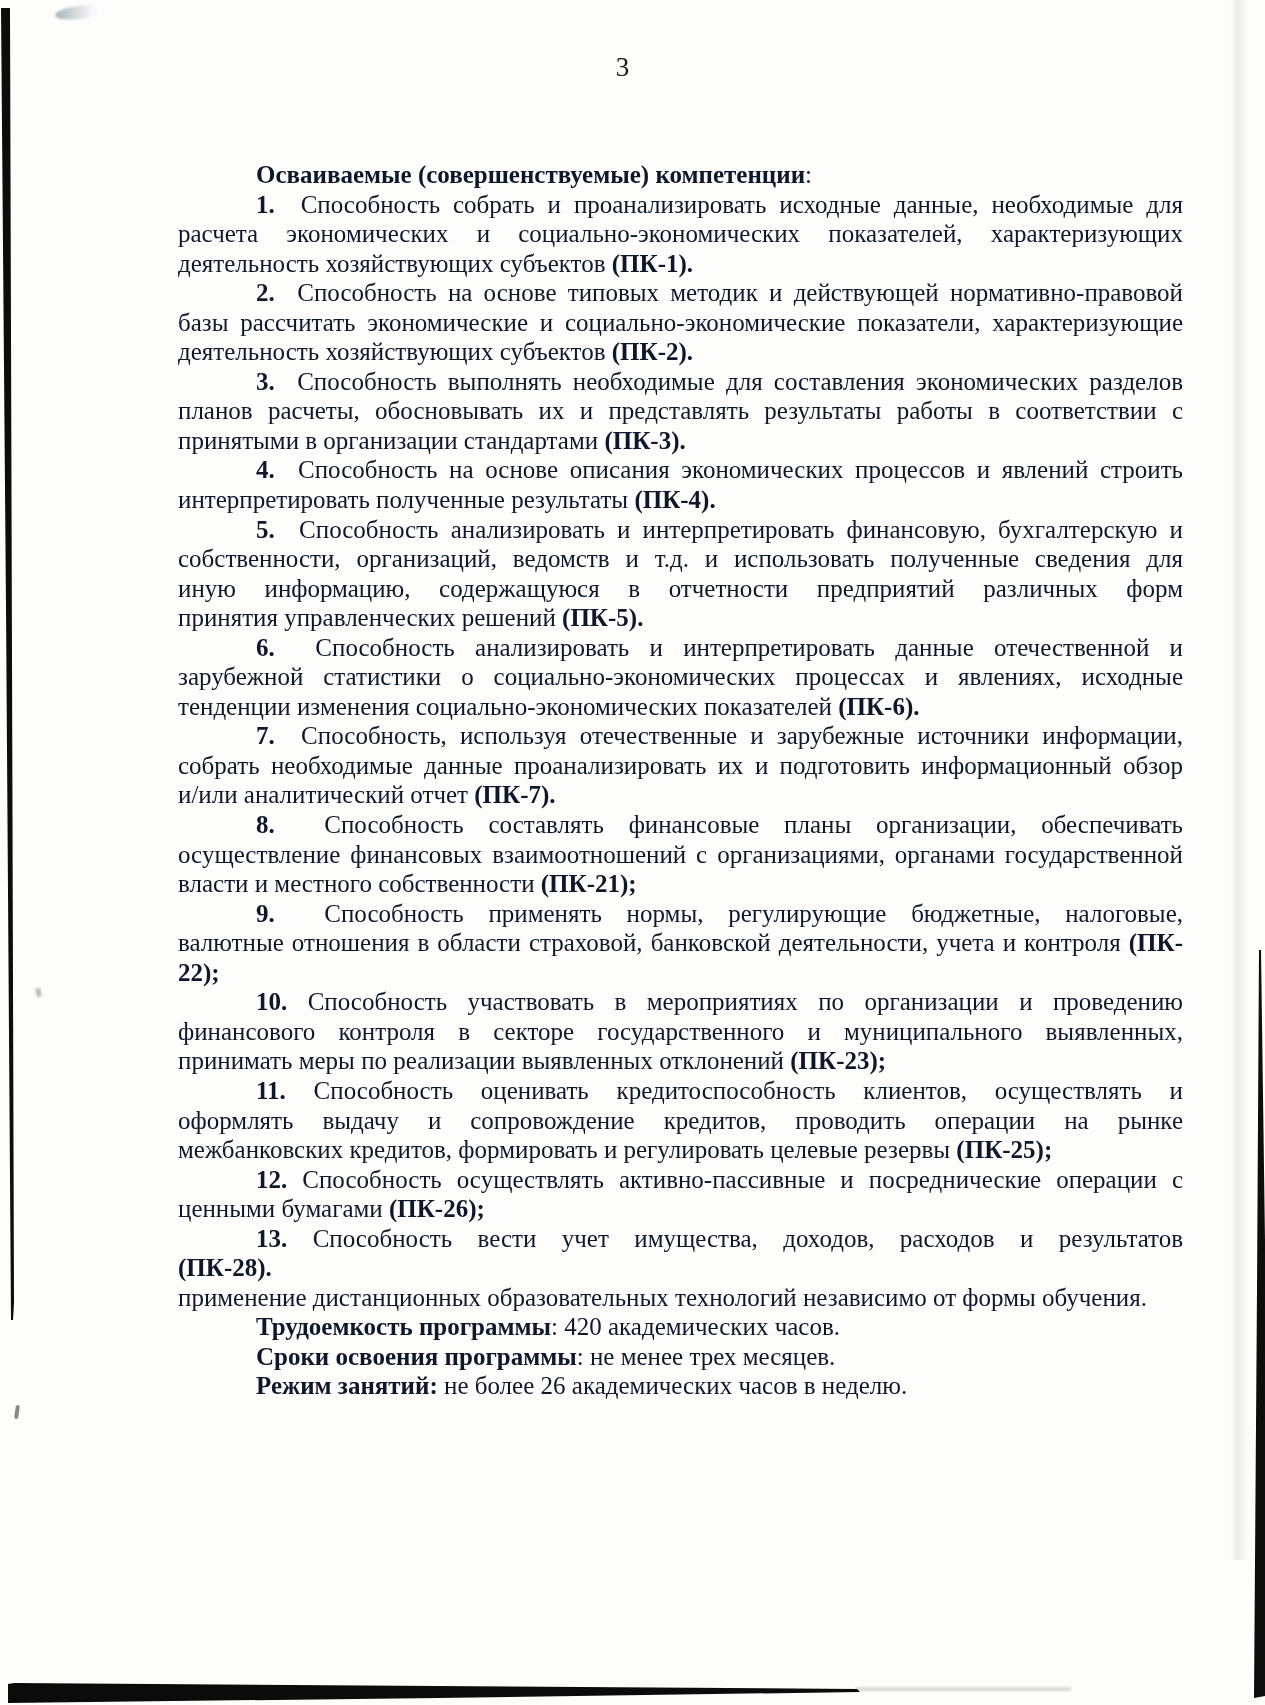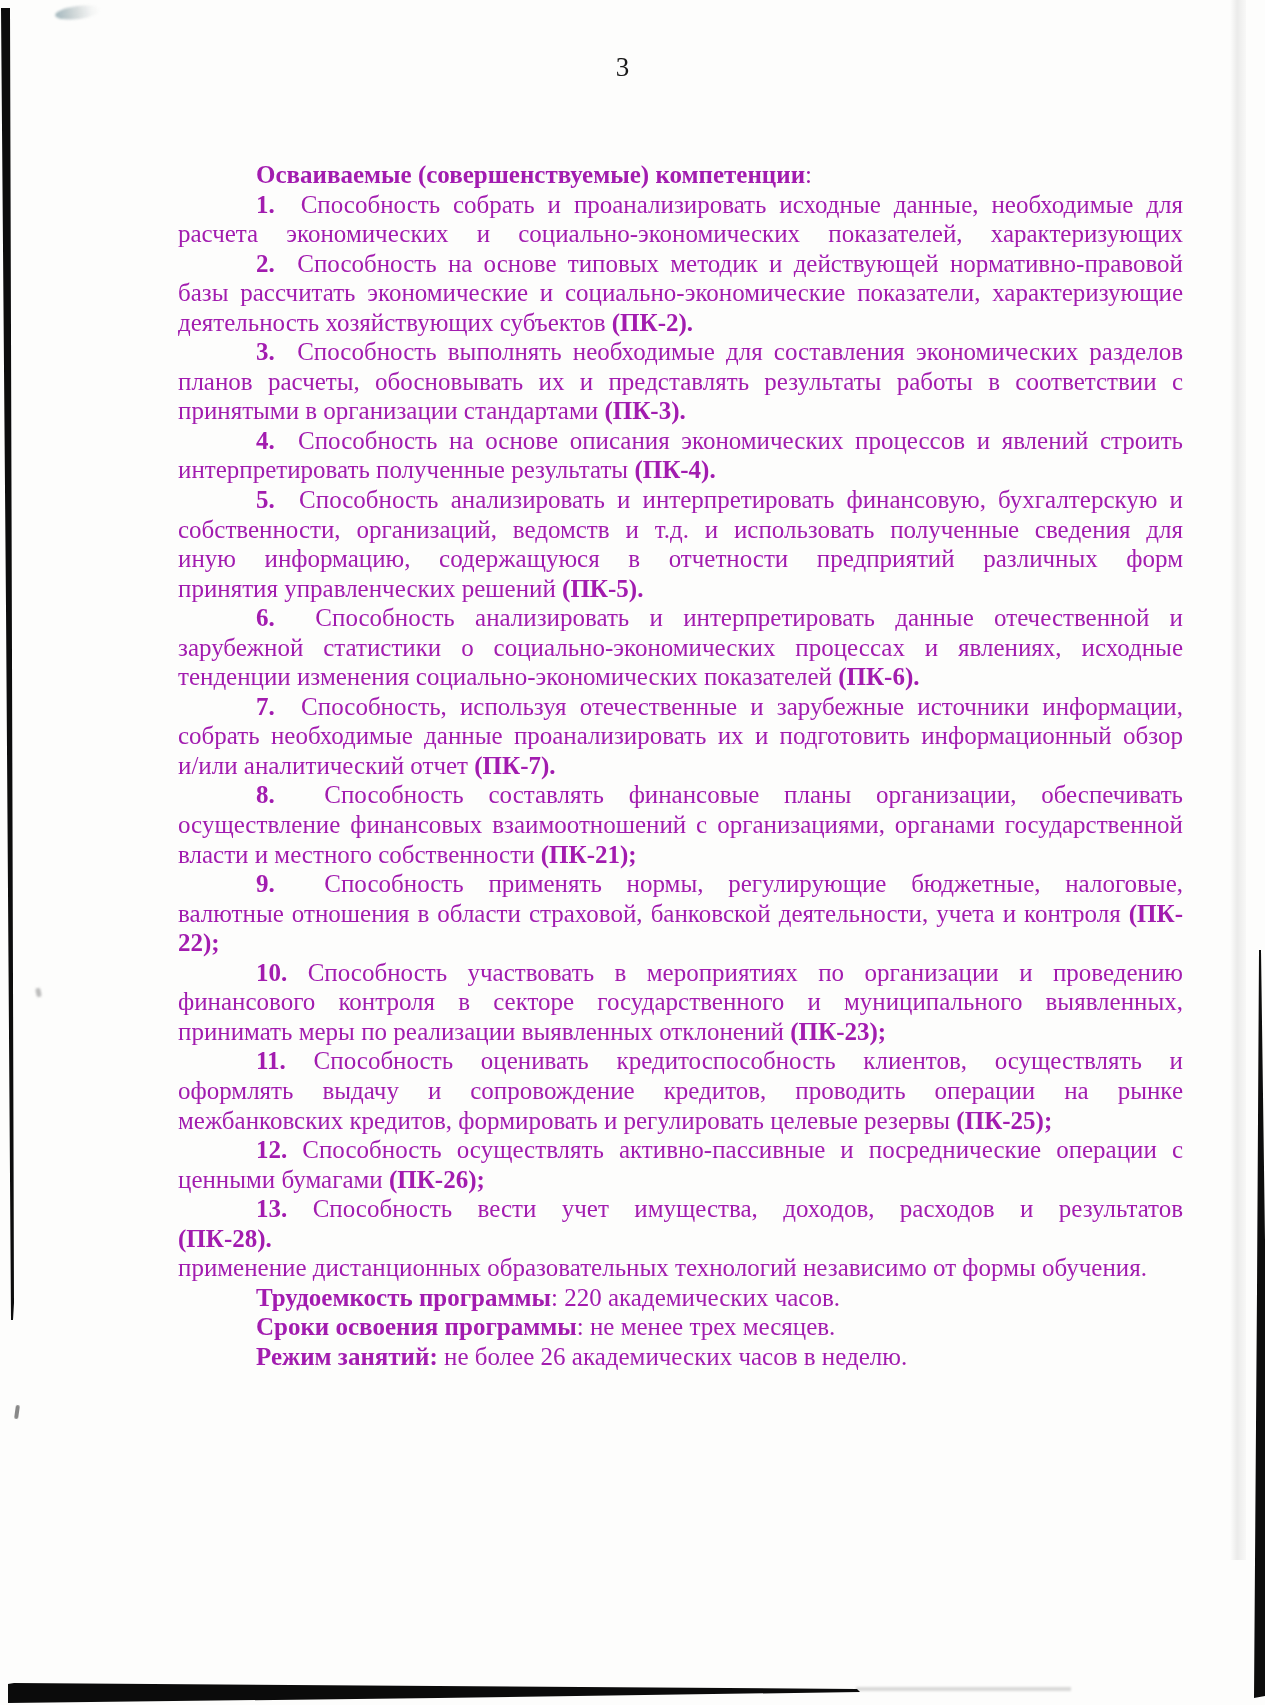--- a/index.html
+++ b/index.html
@@ -26,21 +26,21 @@
     left: 178px;
     top: 160px;
     width: 1005px;
   }
   .para { margin: 0; padding: 0; }
   .line {
     font-size: 25px;
     line-height: 29.55px;
     text-align: justify;
     white-space: normal;
-    color: #a21caf;
+    color: #0f172a;
   }
   .line.fill { text-align-last: justify; }
   .line.indent { text-indent: 78px; }
   .line b { font-weight: 700; }
   
   .artifact { position: absolute; pointer-events: none; }
   .left-bar {
     left: 0; top: 8px; width: 16px; height: 1312px;
     background: #0d0d0d;
     clip-path: polygon(1px 0px, 10px 0px, 14px 1295px, 13px 1312px, 11px 1312px, 6px 600px, 2px 120px);
@@ -102,20 +102,21 @@
 
   <div class="page-number">3</div>
 
   <div class="doc-body">
       <div class="para">
         <div class="line indent"><b>Осваиваемые (совершенствуемые) компетенции</b><span>:</span></div>
       </div>
       <div class="para">
         <div class="line indent fill"><b>1.</b><span>&nbsp; Способность собрать и проанализировать исходные данные, необходимые для</span></div>
         <div class="line fill"><span>расчета экономических и социально-экономических показателей, характеризующих</span></div>
+        <div class="line"><span>деятельность хозяйствующих субъектов </span><b>(ПК-1).</b></div>
       </div>
       <div class="para">
         <div class="line indent fill"><b>2.</b><span>&nbsp; Способность на основе типовых методик и действующей нормативно-правовой</span></div>
         <div class="line fill"><span>базы рассчитать экономические и социально-экономические показатели, характеризующие</span></div>
         <div class="line"><span>деятельность хозяйствующих субъектов </span><b>(ПК-2).</b></div>
       </div>
       <div class="para">
         <div class="line indent fill"><b>3.</b><span>&nbsp; Способность выполнять необходимые для составления экономических разделов</span></div>
         <div class="line fill"><span>планов расчеты, обосновывать их и представлять результаты работы в соответствии с</span></div>
         <div class="line"><span>принятыми в организации стандартами </span><b>(ПК-3).</b></div>
@@ -165,21 +166,21 @@
         <div class="line"><span>ценными бумагами </span><b>(ПК-26);</b></div>
       </div>
       <div class="para">
         <div class="line indent fill"><b>13.</b><span> Способность вести учет имущества, доходов, расходов и результатов</span></div>
         <div class="line"><b>(ПК-28).</b></div>
       </div>
       <div class="para">
         <div class="line"><span>применение дистанционных образовательных технологий независимо от формы обучения.</span></div>
       </div>
       <div class="para">
-        <div class="line indent"><b>Трудоемкость программы</b><span>: 220 академических часов.</span></div>
+        <div class="line indent"><b>Трудоемкость программы</b><span>: 420 академических часов.</span></div>
       </div>
       <div class="para">
         <div class="line indent"><b>Сроки освоения программы</b><span>: не менее трех месяцев.</span></div>
       </div>
       <div class="para">
         <div class="line indent"><b>Режим занятий:</b><span> не более 26 академических часов в неделю.</span></div>
       </div>
     </div>
 
 </div>

